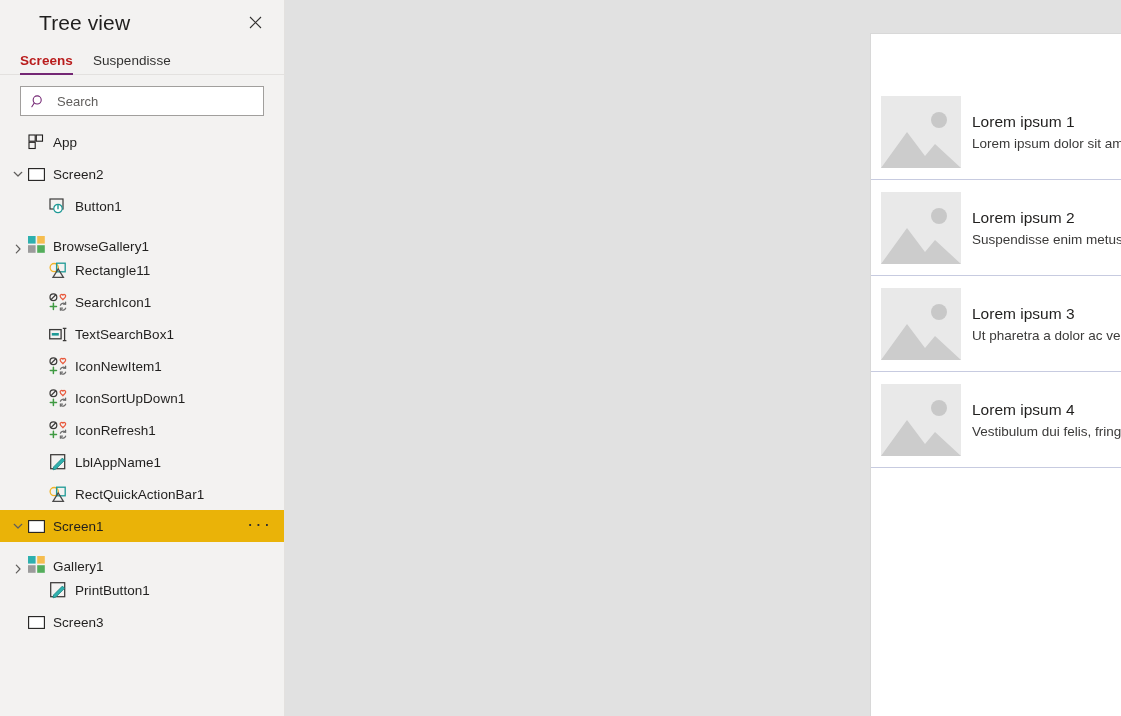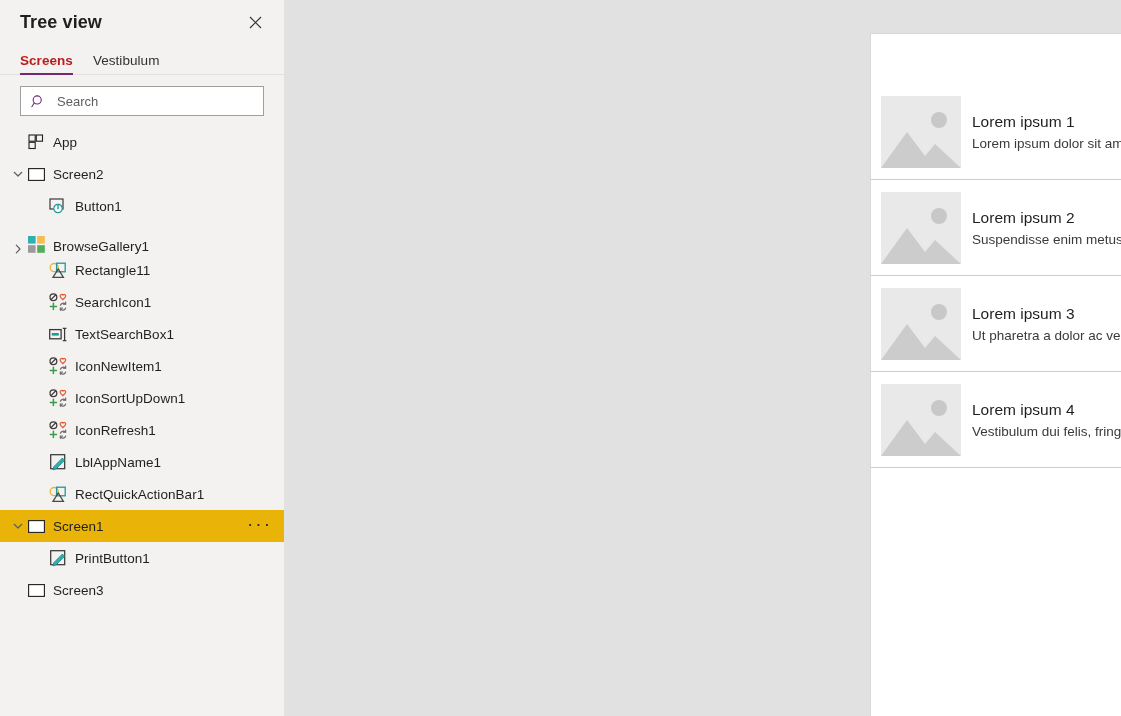--- a/index.html
+++ b/index.html
@@ -18,22 +18,22 @@
     background: #f3f2f1;
     border-right: 1px solid #e3e1df;
     display: flex; flex-direction: column;
   }
   .panel-head {
     height: 45px; flex: 0 0 45px;
     display: flex; align-items: center;
     padding: 0 16px 0 20px;
   }
   .panel-title {
-    font-size: 18px; color: #201f1e; font-weight: 700;
-    letter-spacing: .1px; flex: 1;
+    font-size: 21px; color: #201f1e; font-weight: 400;
+    letter-spacing: .1px; flex: 1; margin-left: 19px;
   }
   .close-btn {
     width: 26px; height: 26px;
     display: flex; align-items: center; justify-content: center;
     cursor: pointer; color: #323130;
   }
 
   .tabs {
     height: 30px; flex: 0 0 30px;
     display: flex; align-items: flex-end;
@@ -151,21 +151,21 @@
       <div class="panel-title">Tree view</div>
       <div class="close-btn">
         <svg width="13" height="13" viewBox="0 0 13 13" aria-hidden="true">
           <path d="M1 1 L12 12 M12 1 L1 12" stroke="#323130" stroke-width="1.1" fill="none"></path>
         </svg>
       </div>
     </div>
 
     <div class="tabs">
       <div class="tab active">Screens</div>
-      <div class="tab">Vestibulum</div>
+      <div class="tab">Suspendisse</div>
     </div>
 
     <div class="search-wrap">
       <div class="search-box">
         <span class="search-ico">
           <svg width="15" height="15" viewBox="0 0 16 16" aria-hidden="true">
             <circle cx="6.6" cy="6.3" r="4.3" fill="none" stroke="#742774" stroke-width="1.15"></circle>
             <path d="M3.3 9.8 L0.9 13.6" stroke="#742774" stroke-width="1.15" fill="none" stroke-linecap="round"></path>
           </svg>
         </span>
@@ -330,20 +330,36 @@
               <path d="M1.2 3.3 L5 7 L8.8 3.3" fill="none" stroke="#605e5c" stroke-width="1.2" stroke-linecap="round" stroke-linejoin="round"></path>
             </svg>
           </span>
           <span class="ico">
             <svg width="17" height="13" viewBox="0 0 17 13">
               <rect x="0.6" y="0.6" width="15.8" height="11.8" fill="#ffffff" stroke="#201f1e" stroke-width="1.1"></rect>
             </svg>
           </span>
           <span class="lbl">Screen1</span>
           <span class="more" style="font-size: 19px; letter-spacing: 2px;">···</span>
+        </div>
+        <div class="row lvl1">
+          <span class="chev">
+            <svg width="10" height="10" viewBox="0 0 10 10">
+              <path d="M3.3 1.2 L7 5 L3.3 8.8" fill="none" stroke="#605e5c" stroke-width="1.2" stroke-linecap="round" stroke-linejoin="round"></path>
+            </svg>
+          </span>
+          <span class="ico">
+            <svg width="17" height="17" viewBox="0 0 17 17">
+              <rect x="0" y="0" width="7.6" height="7.6" fill="#2eb0ae"></rect>
+              <rect x="9.2" y="0" width="7.6" height="7.6" fill="#f5bd4f"></rect>
+              <rect x="0" y="9.2" width="7.6" height="7.6" fill="#9b9b9b"></rect>
+              <rect x="9.2" y="9.2" width="7.6" height="7.6" fill="#53ad5b"></rect>
+            </svg>
+          </span>
+          <span class="lbl">Gallery1</span>
         </div>
         <div class="row lvl2">
           <span class="chev empty"></span>
           <span class="ico">
             <svg width="17" height="17" viewBox="0 0 17 17">
               <rect x="0.7" y="0.7" width="14" height="14" fill="none" stroke="#3b3a39" stroke-width="1.25"></rect>
               <path d="M3.6 12.9 L12.4 4.1 L14.6 6.3 L5.8 15.1 L3 15.8 Z" fill="#2eb0ae" stroke="#1e8a86" stroke-width="0.9" stroke-linejoin="round"></path>
             </svg>
           </span>
           <span class="lbl">PrintButton1</span>

